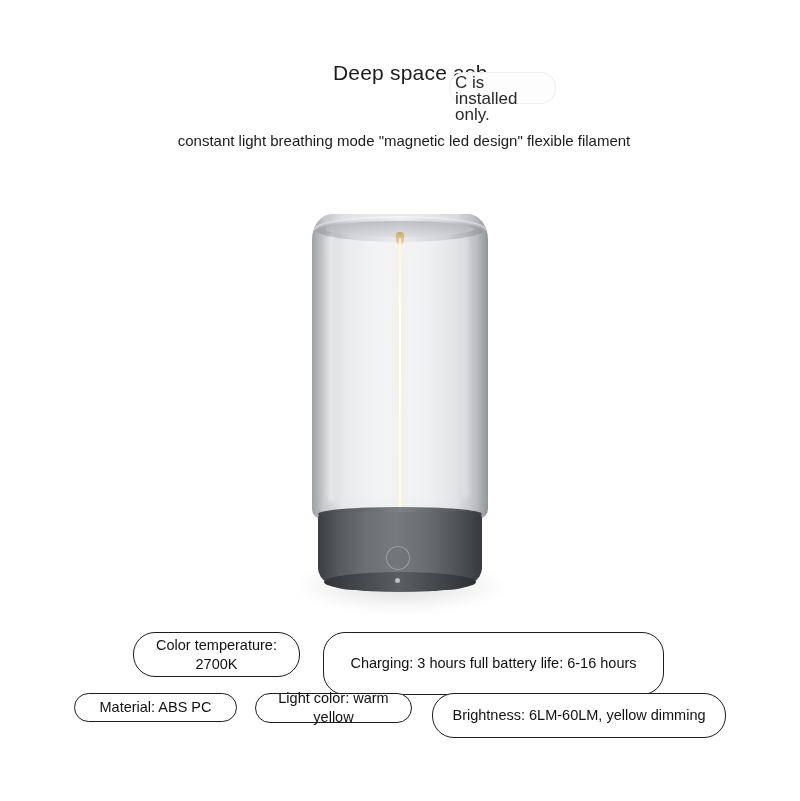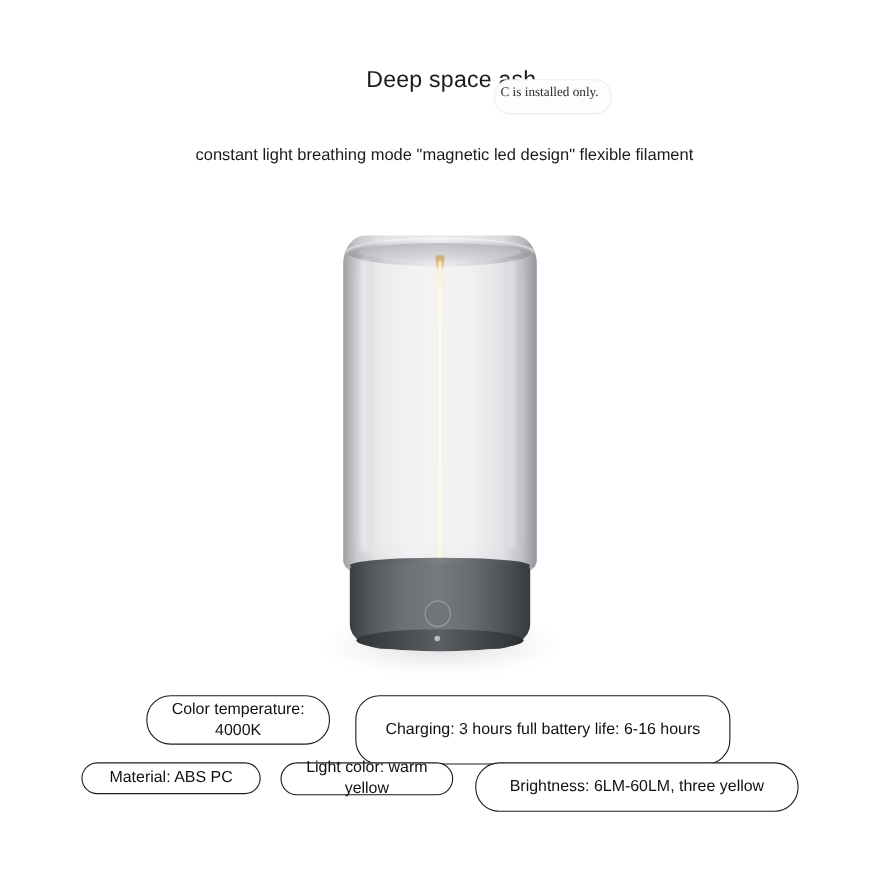--- a/index.html
+++ b/index.html
@@ -35,24 +35,23 @@
     height: 30px;
     border: 1px solid #ededed;
     border-radius: 15px;
     background: #fdfdfd;
   }
   .headline-note {
     position: absolute;
     left: 455px;
     top: 75px;
     width: 95px;
-    font-size: 12px;
+    font-size: 17px;
     line-height: 16px;
     color: #2a2a2a;
-    font-family: Liberation Serif, serif;
   }
   .subline {
     position: absolute;
     left: 124px;
     top: 131px;
     width: 560px;
     text-align: center;
     font-size: 15px;
     line-height: 20px;
     color: #1b1b1b;
@@ -258,17 +257,17 @@
   <div class="glass-highlight-right"></div>
   <div class="filament-cap"></div>
   <div class="filament"></div>
   <div class="base-top-edge"></div>
   <div class="base"></div>
   <div class="base-bottom"></div>
   <div class="base-button"></div>
   <div class="base-led"></div>
 </div>
 
-<div class="pill" id="pill-color-temp">Color temperature: 4000K</div>
+<div class="pill" id="pill-color-temp">Color temperature: 2700K</div>
 <div class="pill" id="pill-charging">Charging: 3 hours full battery life: 6-16 hours</div>
 <div class="pill" id="pill-material">Material: ABS PC</div>
 <div class="pill" id="pill-light-color">Light color: warm yellow</div>
-<div class="pill" id="pill-brightness">Brightness: 6LM-60LM, three yellow</div>
+<div class="pill" id="pill-brightness">Brightness: 6LM-60LM, yellow dimming</div>
 
 </body></html>

